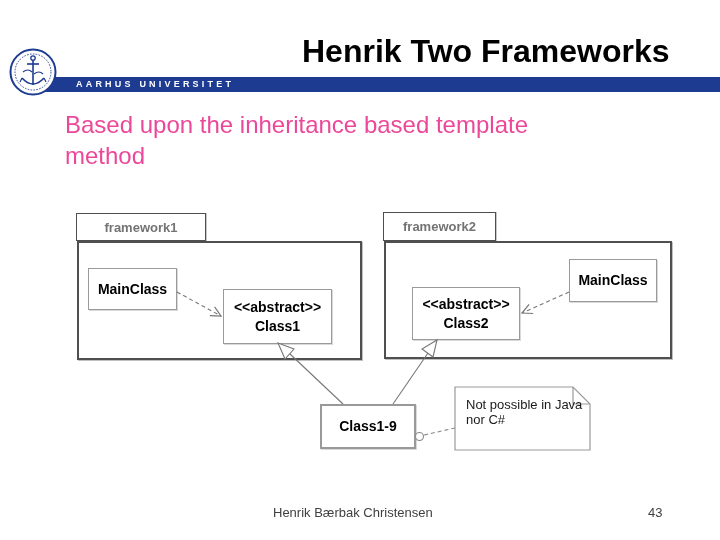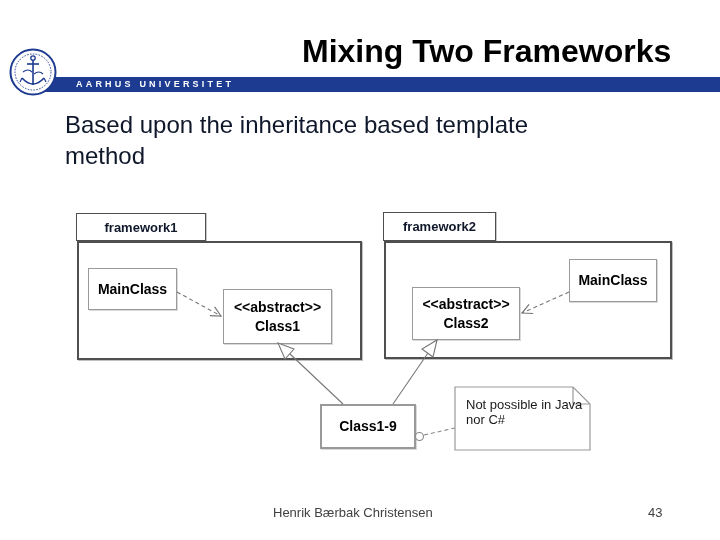--- a/index.html
+++ b/index.html
@@ -19,29 +19,29 @@
   }
   .brand-bar-text {
     position:absolute; left:50px; top:0; height:15px; line-height:15px;
     color:#ffffff; font-size:9px; font-weight:bold; letter-spacing:3.2px;
     white-space:nowrap;
   }
   .seal { position:absolute; left:9px; top:47px; z-index:2; }
   
   .subtitle {
     position:absolute; left:65px; top:109px; width:505px;
-    font-size:24px; line-height:31px; color:#0f172a;
+    font-size:24px; line-height:31px; color:#ec4899;
   }
   
   .pkg-tab, .pkg-body, .cls {
     position:absolute; background:#ffffff; z-index:1;
   }
   .pkg-tab {
     border:1px solid #4f4f4f; display:flex; align-items:center; justify-content:center;
-    font-size:13px; font-weight:bold; color:#0f172a;
+    font-size:13px; font-weight:bold; color:#737373;
     box-shadow:1px 0 0 #c8c8c8;
   }
   .pkg-body {
     border:2px solid #4f4f4f;
     box-shadow:1px 1px 0 #c0c0c0;
   }
   .cls {
     border:1px solid #9a9a9a; display:flex; flex-direction:column;
     align-items:center; justify-content:center;
     font-size:14px; font-weight:bold; color:#000; line-height:19px;
@@ -72,21 +72,21 @@
   .footer-page {
     position:absolute; left:648px; top:505px; width:28px; text-align:left;
     font-size:13px; color:#404040;
   }
 </style>
 </head>
 <body>
 
 <div class="slide">
 
-  <div class="title">Mixing Two Frameworks</div>
+  <div class="title">Henrik Two Frameworks</div>
 
   <div class="brand-bar">
     <div class="brand-bar-text">AARHUS UNIVERSITET</div>
   </div>
 
   <svg class="seal" width="49" height="51" viewBox="0 0 49 51">
     <circle cx="24" cy="25" r="22.5" fill="#ffffff" stroke="#1d3b90" stroke-width="2"></circle>
     <circle cx="24" cy="25" r="18" fill="none" stroke="#1d3b90" stroke-width="0.9" stroke-dasharray="1.6 1.3"></circle>
     <g stroke="#1d3b90" stroke-width="1.6" fill="none">
       <circle cx="24" cy="11" r="2.2" stroke-width="1.3"></circle>

